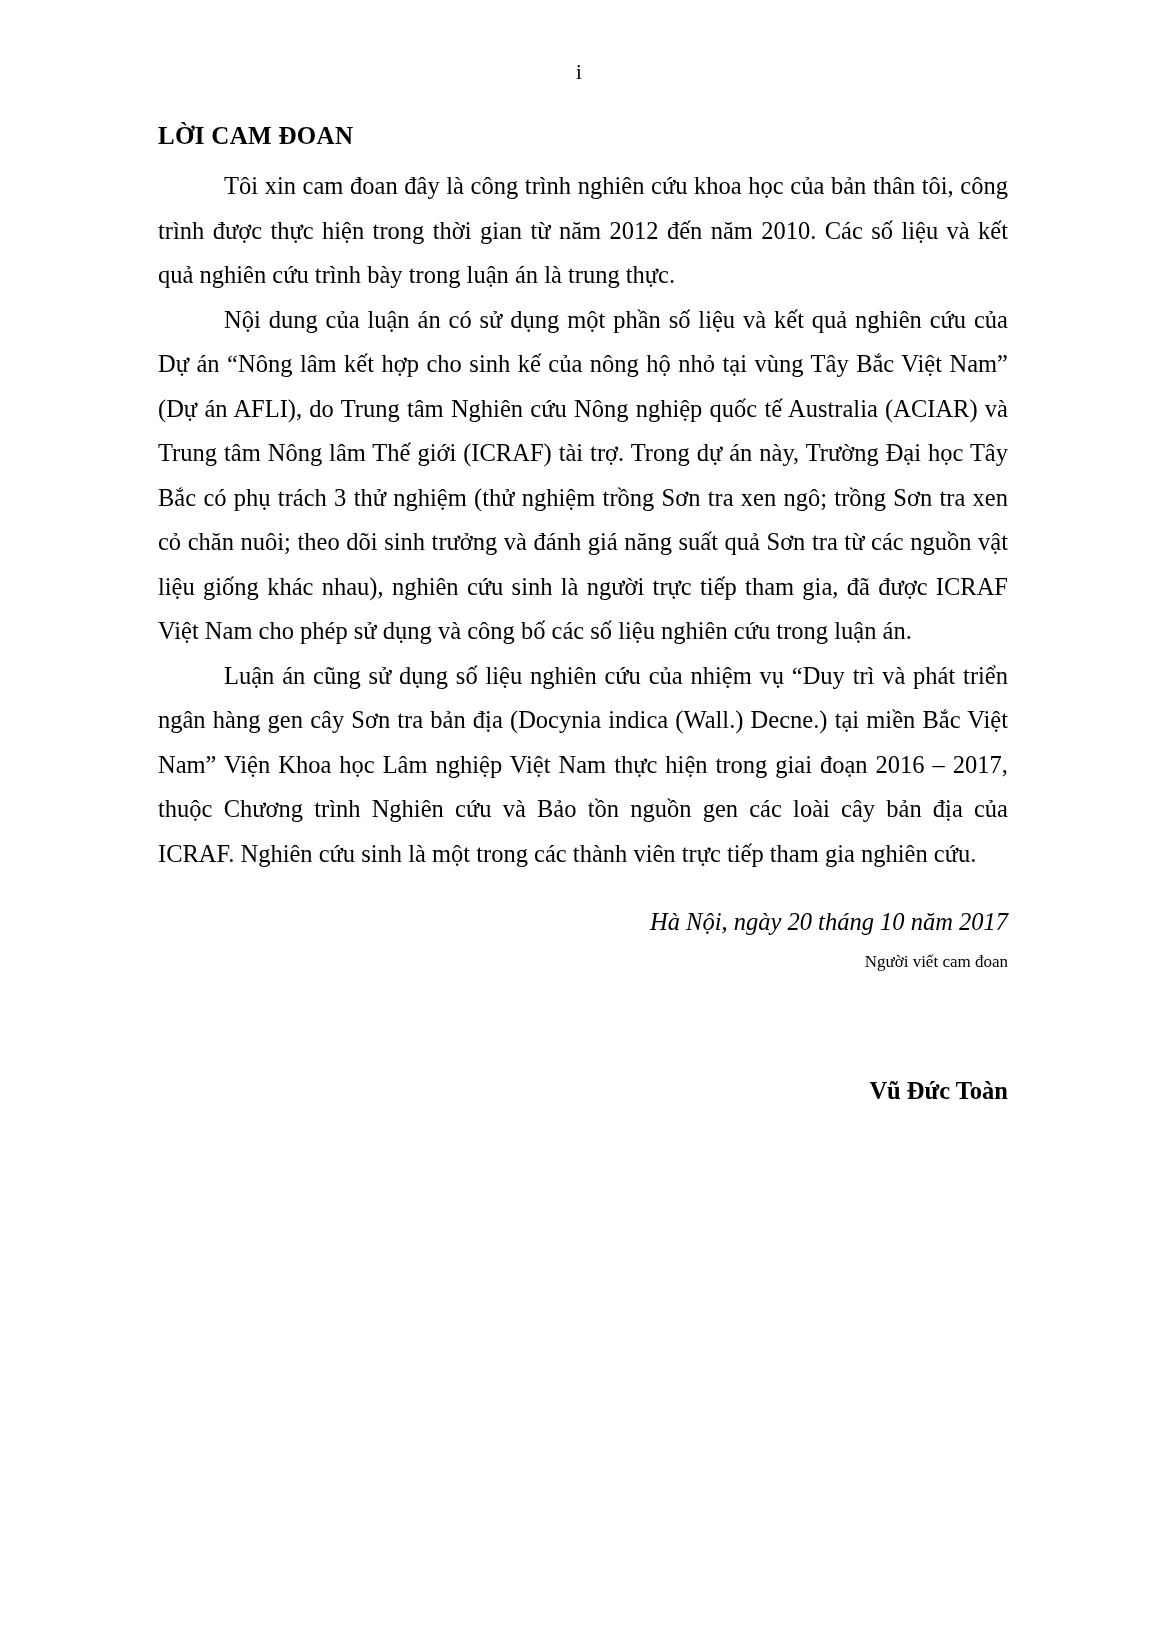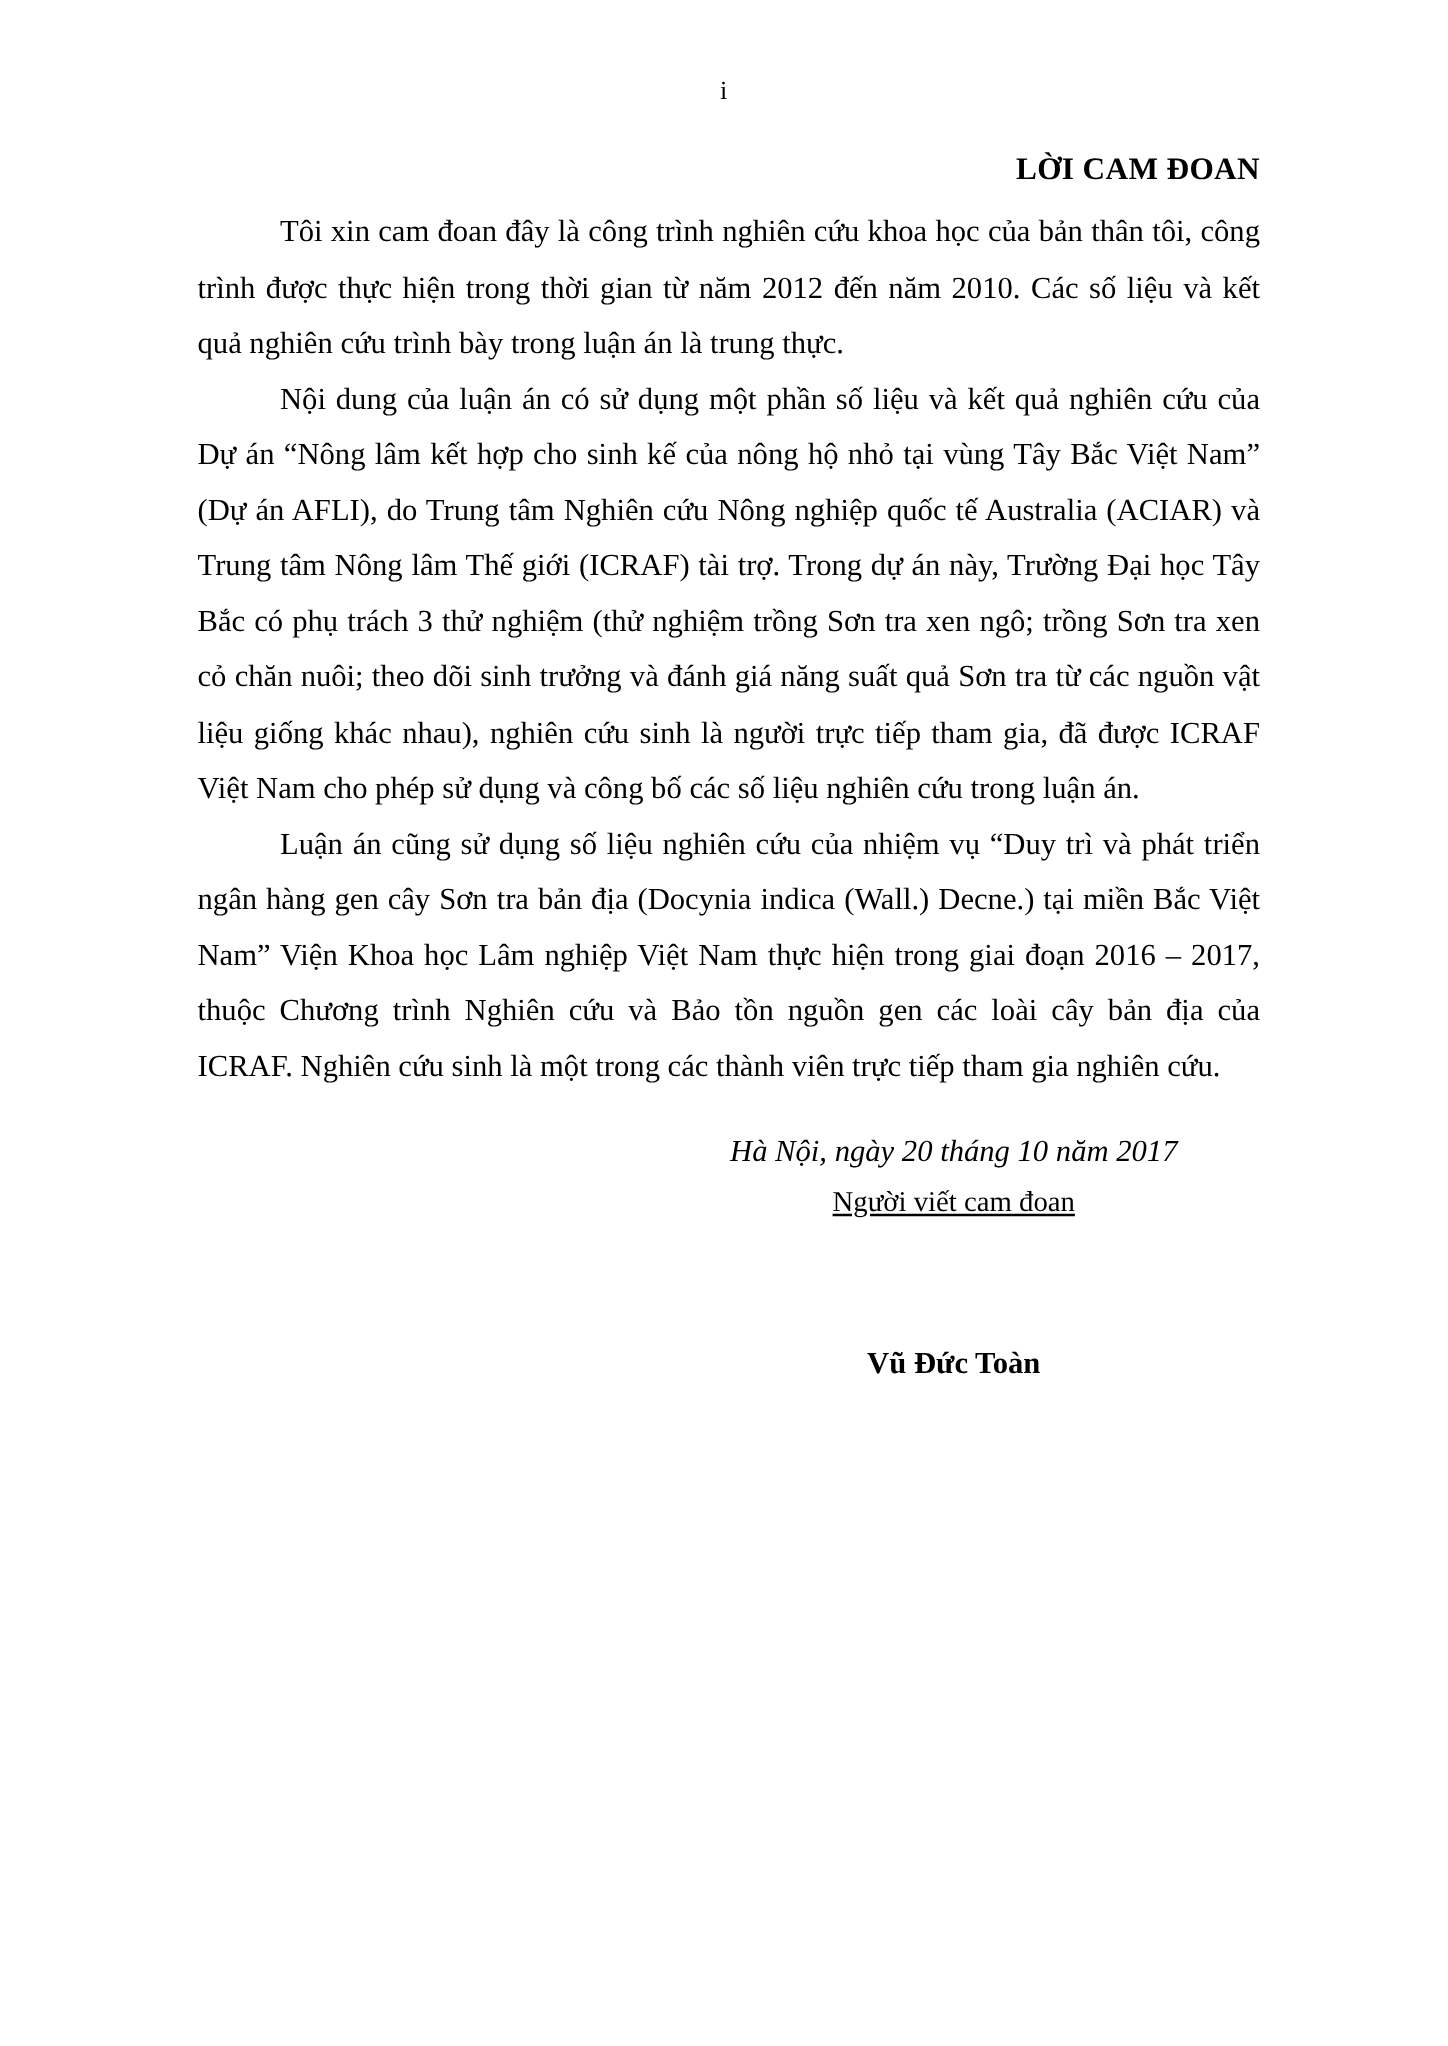--- a/index.html
+++ b/index.html
@@ -27,49 +27,48 @@
     font-size: 21px;
     line-height: 1;
   }
   .content {
     position: absolute;
     left: 158px;
     right: 150px;
     top: 122px;
   }
   .doc-title {
-    text-align: right;
+    text-align: left;
     font-weight: bold;
     font-size: 25px;
     letter-spacing: 0.3px;
     margin: 0 0 14px 0;
   }
   p.body-par {
     margin: 0;
     text-align: justify;
     text-justify: inter-word;
     text-indent: 66px;
     font-size: 24.5px;
     line-height: 44.5px;
   }
   .sig-block {
     margin-top: 26px;
-    text-align: center;
+    text-align: right;
     padding-left: 360px;
   }
   .sig-date {
     font-style: italic;
     font-size: 24.5px;
     line-height: 40px;
     white-space: nowrap;
   }
   .sig-role {
-    font-size: 23px;
+    font-size: 17px;
     line-height: 40px;
-    text-decoration: underline;
   }
   .sig-name {
     margin-top: 92px;
     font-weight: bold;
     font-size: 24.5px;
     line-height: 34px;
   }
   .it { }
 </style>
 </head>

